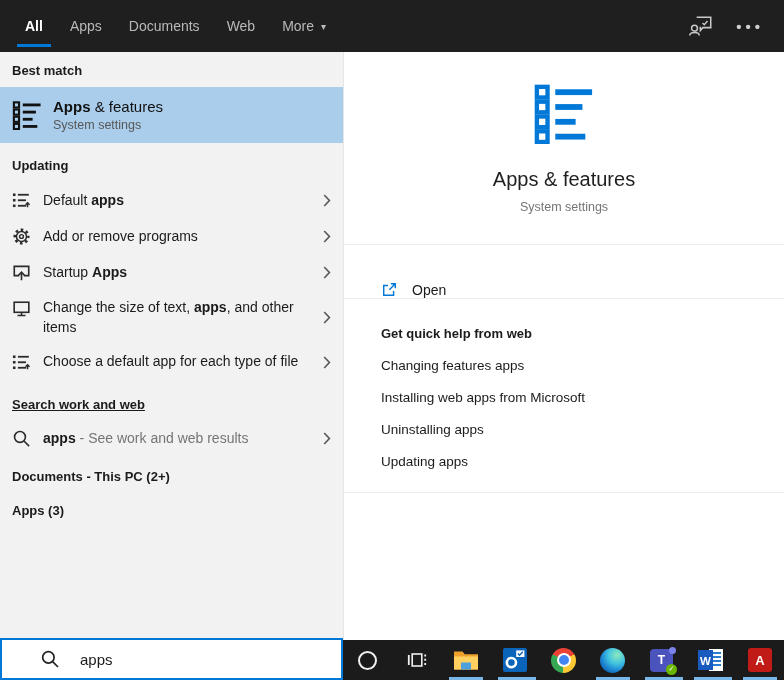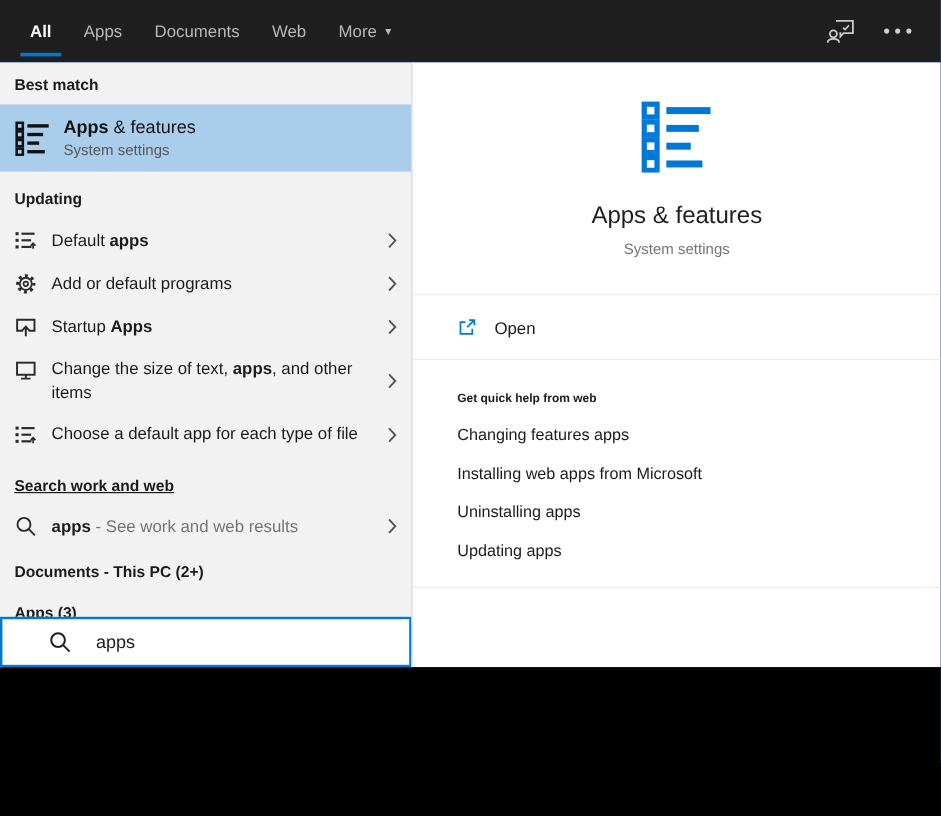--- a/index.html
+++ b/index.html
@@ -1,20 +1,20 @@
 <!DOCTYPE html>
 <html><head>
 <meta charset="utf-8">
 <style>
   html,body{margin:0;padding:0;background:#000;}
   *{box-sizing:border-box;}
   .canvas{
-    position:relative;width:784px;height:556px;overflow:hidden;
+    position:relative;width:784px;height:680px;overflow:hidden;
     font-family:"Liberation Sans","DejaVu Sans",sans-serif;
-    background:#3b82f6;color:#1b1b1b;-webkit-font-smoothing:antialiased;
+    background:#be185d;color:#1b1b1b;-webkit-font-smoothing:antialiased;
   }
   
   .topbar{position:absolute;left:0;top:0;width:784px;height:52px;background:#1f1f1f;display:flex;align-items:center;}
   .tabs{display:flex;align-items:stretch;height:100%;margin-left:25px;}
   .tab{position:relative;display:flex;align-items:center;font-size:14px;color:#b9b9b9;margin-right:27px;cursor:default;}
   .tab.active{color:#fff;font-weight:bold;}
   .tab.active .tab-underline{position:absolute;left:-8px;right:-8px;bottom:5px;height:3px;background:#0078d7;}
   .tab .caret{font-size:10px;margin-left:7px;color:#b9b9b9;}
   .topbar-right{margin-left:auto;display:flex;align-items:center;margin-right:20px;}
   .fb-icon{width:26px;height:26px;color:#c9c9c9;}
@@ -46,25 +46,25 @@
   
   .searchbox{position:absolute;left:0;bottom:0;width:343px;height:42px;background:#fff;border:2px solid #0078d7;display:flex;align-items:center;padding-left:38px;}
   .sb-icon{width:20px;height:20px;color:#222;flex:none;}
   .sb-input{border:none;outline:none;background:transparent;font-family:inherit;font-size:15px;color:#1b1b1b;margin-left:20px;flex:1;padding:0;}
   
   .right{position:absolute;left:343px;top:52px;width:441px;height:588px;background:#fff;border-left:1px solid #e6e6e6;}
   .hero{padding-top:30px;text-align:center;}
   .hero-icon{width:62px;height:62px;color:#0078d7;}
   .hero-title{margin-top:20px;font-size:20px;color:#1f1f1f;}
   .hero-sub{margin-top:9px;font-size:12.5px;color:#757575;}
-  .open-row{margin-top:30px;height:55px;border-top:1px solid #ececec;border-bottom:1px solid #ececec;display:flex;align-items:center;padding-left:37px;cursor:default;}
+  .open-row{margin-top:30px;height:55px;border-top:1px solid #ececec;border-bottom:1px solid #ececec;display:flex;align-items:flex-end;padding-left:37px;cursor:default;}
   .open-icon{width:17px;height:17px;color:#0078d7;flex:none;}
   .open-label{font-size:14px;margin-left:14px;color:#1b1b1b;}
   .help{padding:27px 0 0 37px;}
-  .help-header{font-size:10px;font-weight:bold;color:#1b1b1b;}
+  .help-header{font-size:13px;font-weight:bold;color:#1b1b1b;}
   .help-link{font-size:13.5px;color:#1b1b1b;margin-top:17px;cursor:default;}
   .help-link:first-of-type{margin-top:24px;}
   .bottom-divider{margin-top:23px;border-top:1px solid #ececec;height:0;}
   
   .taskbar{position:absolute;left:343px;top:640px;width:441px;height:40px;background:#1b1b1b;display:flex;}
   .tb-cell{position:relative;width:49px;height:40px;display:flex;align-items:center;justify-content:center;cursor:default;}
   .indicator{position:absolute;bottom:0;left:50%;transform:translateX(-50%);width:34px;height:3px;background:#79b8e8;}
   .pip{position:absolute;bottom:0;right:3px;width:4px;height:3px;background:#79b8e8;}
   .cortana{width:19px;height:19px;border:2.5px solid #f0f0f0;border-radius:50%;}
   .taskview{width:22px;height:22px;color:#f0f0f0;}
@@ -198,21 +198,21 @@
           </svg>
         <span class="row-label"><span>Default </span><b>apps</b><span></span></span>
         <svg class="chev">
             <use href="#i-chevron"></use>
           </svg>
       </div>
       <div class="row">
         <svg class="row-icon">
             <use href="#i-gear"></use>
           </svg>
-        <span class="row-label"><span>Add or default programs</span><b></b><span></span></span>
+        <span class="row-label"><span>Add or remove programs</span><b></b><span></span></span>
         <svg class="chev">
             <use href="#i-chevron"></use>
           </svg>
       </div>
       <div class="row">
         <svg class="row-icon">
             <use href="#i-startup"></use>
           </svg>
         <span class="row-label"><span>Startup </span><b>Apps</b><span></span></span>
         <svg class="chev">

